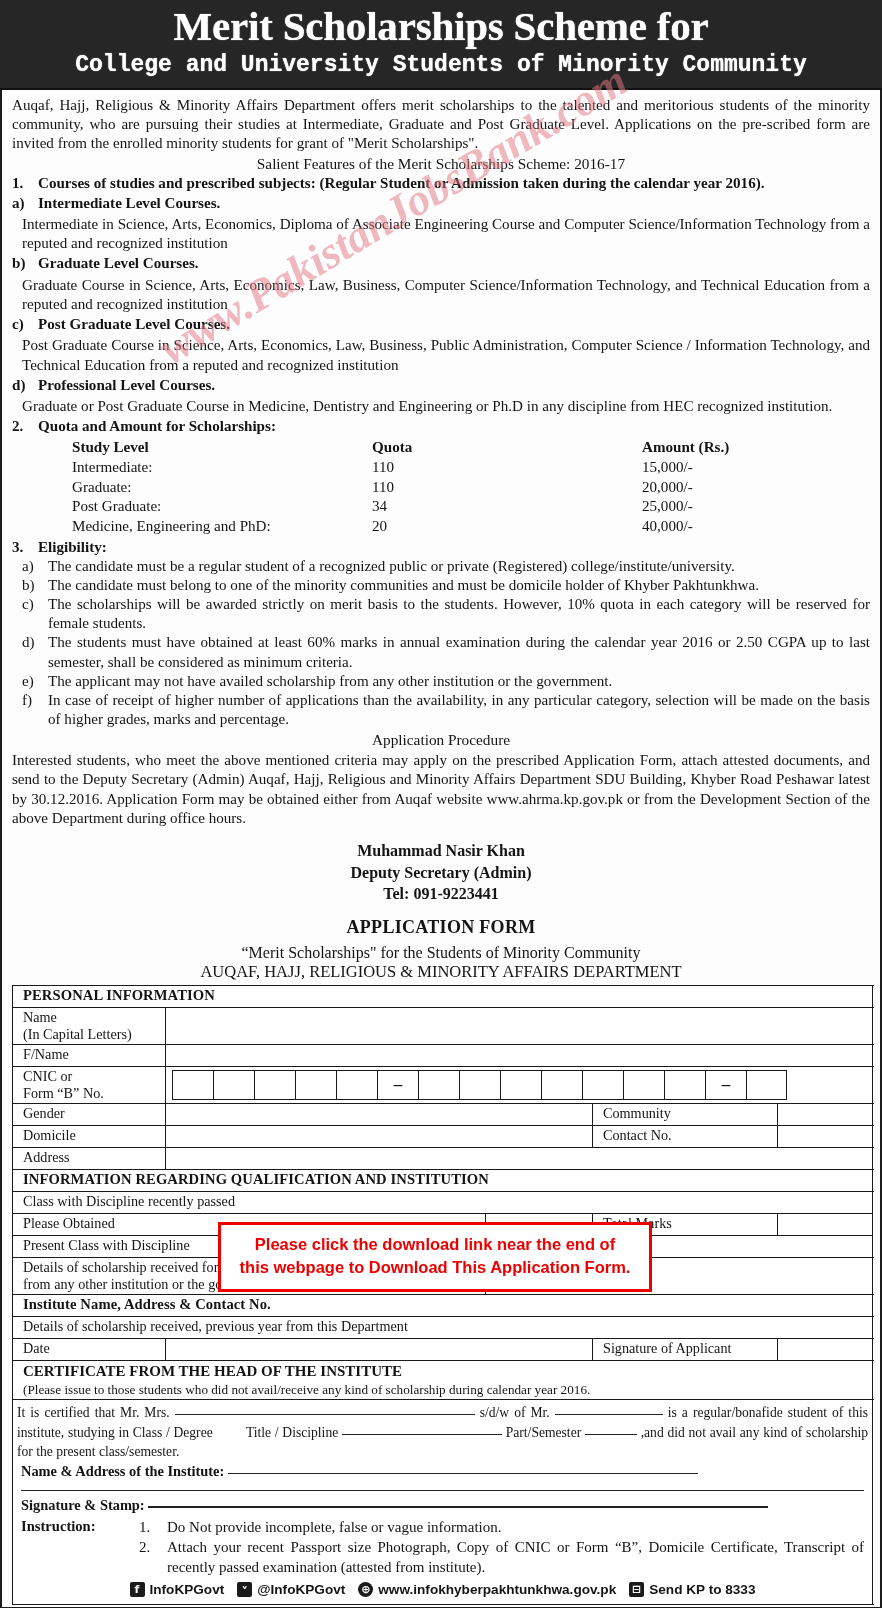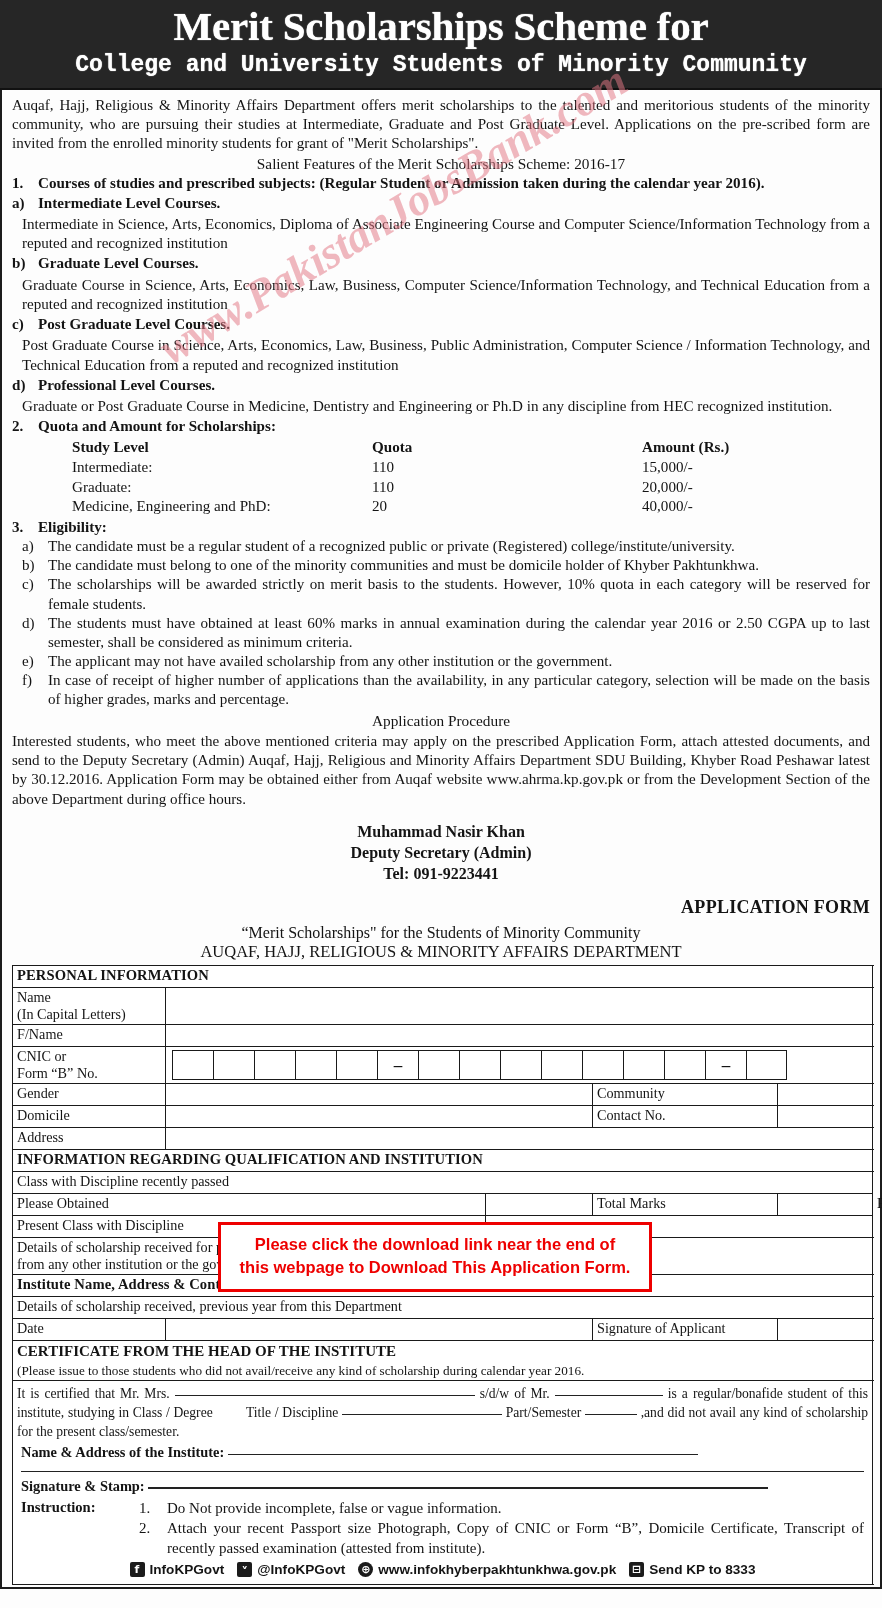--- a/index.html
+++ b/index.html
@@ -98,21 +98,21 @@
     font-weight: bold;
     padding: 0 0 1px 0;
   }
   .quota td { padding: 0; }
   .q-level { width: 300px; }
   .q-quota { width: 270px; margin-left: 22px; }
   .q-amt   { width: 200px; }
 
   
   .formtitle {
-    text-align: right;
+    text-align: center;
     font-weight: bold;
     font-size: 18px;
     margin: 13px 0 6px 0;
     letter-spacing: 0.3px;
   }
   .formsub1 {
     text-align: center;
     font-size: 16px;
     margin: 0;
   }
@@ -131,21 +131,21 @@
 
   
   table.form {
     width: 100%;
     border-collapse: collapse;
     font-size: 14.2px;
     table-layout: fixed;
   }
   table.form td {
     border: 1px solid #1a1a1a;
-    padding: 1px 4px;
+    padding: 1px 10px;
     vertical-align: top;
     height: 19px;
     background: #fff;
   }
   td.hdr {
     font-weight: bold;
     font-size: 14.6px;
     letter-spacing: 0.1px;
   }
   td.lbl { white-space: nowrap; }
@@ -359,20 +359,25 @@
       </tr>
       <tr>
         <td>Intermediate:</td>
         <td>110</td>
         <td>15,000/-</td>
       </tr>
       <tr>
         <td>Graduate:</td>
         <td>110</td>
         <td>20,000/-</td>
+      </tr>
+      <tr>
+        <td>Post Graduate:</td>
+        <td>34</td>
+        <td>25,000/-</td>
       </tr>
       <tr>
         <td>Medicine, Engineering and PhD:</td>
         <td>20</td>
         <td>40,000/-</td>
       </tr>
     </tbody>
       </table>
 
     <div class="row">

